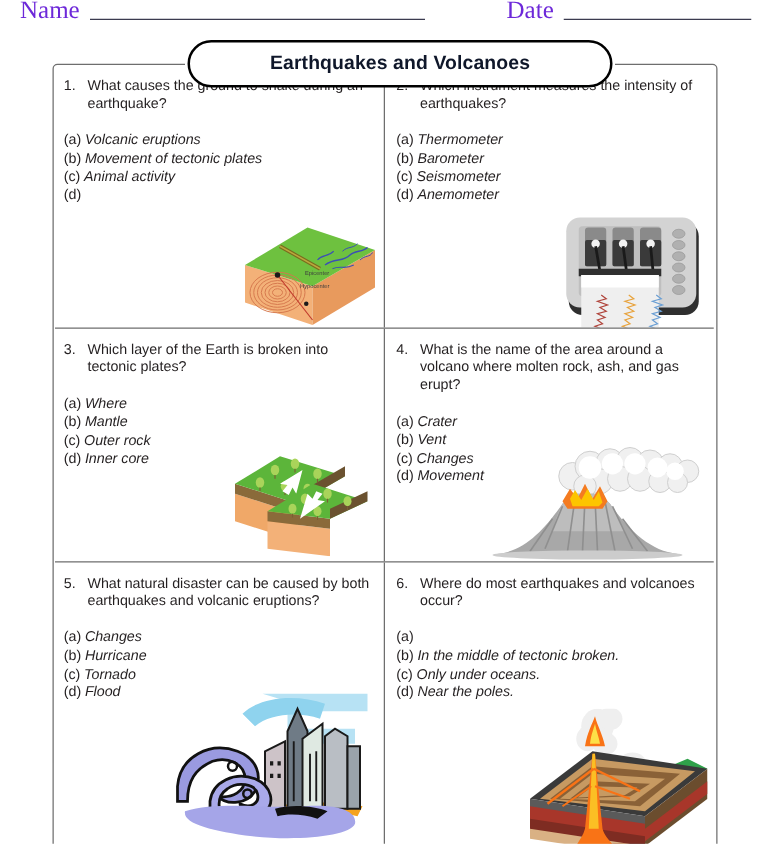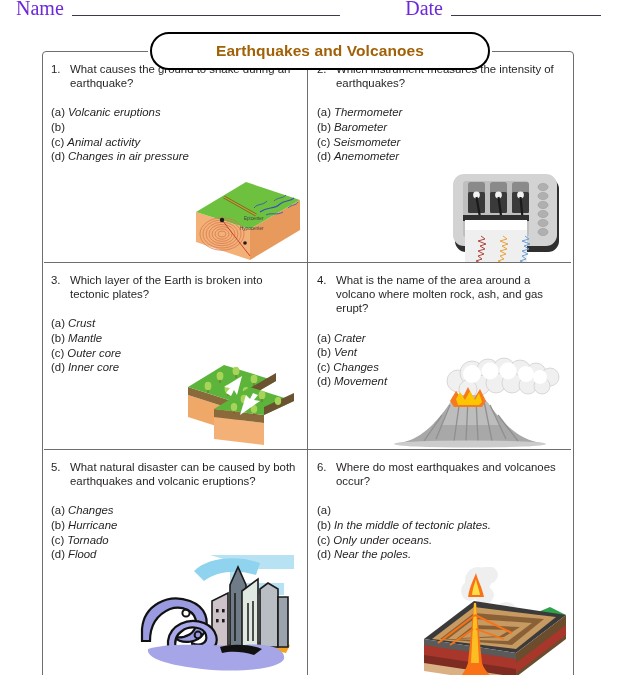--- a/index.html
+++ b/index.html
@@ -67,21 +67,21 @@
     align-items: center;
     justify-content: center;
     box-sizing: border-box;
     z-index: 5;
   }
   .title-text {
     font-family: "Liberation Sans", sans-serif;
     font-weight: bold;
     font-size: 15.5px;
     letter-spacing: 0.1px;
-    color: #a16207;
+    color: #0f172a;
     white-space: nowrap;
   }
 
   
   .sheet {
     position: absolute;
     left: 42px;
     top: 51px;
     width: 532px;
     height: 640px;
@@ -237,28 +237,28 @@
         <span class="q-num">1.</span>
         <span class="q-text">What causes the ground to shake during an earthquake?</span>
       </div>
       <div class="options">
         <div class="opt">
           <span class="opt-key">(a)</span>
           <span class="opt-val">Volcanic eruptions</span>
         </div>
         <div class="opt">
           <span class="opt-key">(b)</span>
+          <span class="opt-val">Movement of tectonic plates</span>
         </div>
         <div class="opt">
           <span class="opt-key">(c)</span>
           <span class="opt-val">Animal activity</span>
         </div>
         <div class="opt">
           <span class="opt-key">(d)</span>
-          <span class="opt-val">Changes in air pressure</span>
         </div>
       </div>
 
       <div class="art art-quake">
         <svg width="118" height="92" viewBox="0 0 118 92">
 
           <path d="M8 44 L8 74 L62 92 L62 61 Z" fill="#f3b178"></path>
 
           <path d="M62 61 L62 92 L112 62 L112 32 Z" fill="#e89a5d"></path>
 
@@ -368,29 +368,29 @@
   <div class="row row-2">
 
     <div class="cell">
       <div class="q-head">
         <span class="q-num">3.</span>
         <span class="q-text">Which layer of the Earth is broken into tectonic plates?</span>
       </div>
       <div class="options">
         <div class="opt">
           <span class="opt-key">(a)</span>
-          <span class="opt-val">Crust</span>
+          <span class="opt-val">Where</span>
         </div>
         <div class="opt">
           <span class="opt-key">(b)</span>
           <span class="opt-val">Mantle</span>
         </div>
         <div class="opt">
           <span class="opt-key">(c)</span>
-          <span class="opt-val">Outer core</span>
+          <span class="opt-val">Outer rock</span>
         </div>
         <div class="opt">
           <span class="opt-key">(d)</span>
           <span class="opt-val">Inner core</span>
         </div>
       </div>
 
       <div class="art art-plates">
         <svg width="112" height="102" viewBox="0 0 112 102">
 
@@ -587,21 +587,21 @@
       <div class="q-head">
         <span class="q-num">6.</span>
         <span class="q-text">Where do most earthquakes and volcanoes occur?</span>
       </div>
       <div class="options">
         <div class="opt">
           <span class="opt-key">(a)</span>
         </div>
         <div class="opt">
           <span class="opt-key">(b)</span>
-          <span class="opt-val">In the middle of tectonic plates.</span>
+          <span class="opt-val">In the middle of tectonic broken.</span>
         </div>
         <div class="opt">
           <span class="opt-key">(c)</span>
           <span class="opt-val">Only under oceans.</span>
         </div>
         <div class="opt">
           <span class="opt-key">(d)</span>
           <span class="opt-val">Near the poles.</span>
         </div>
       </div>

